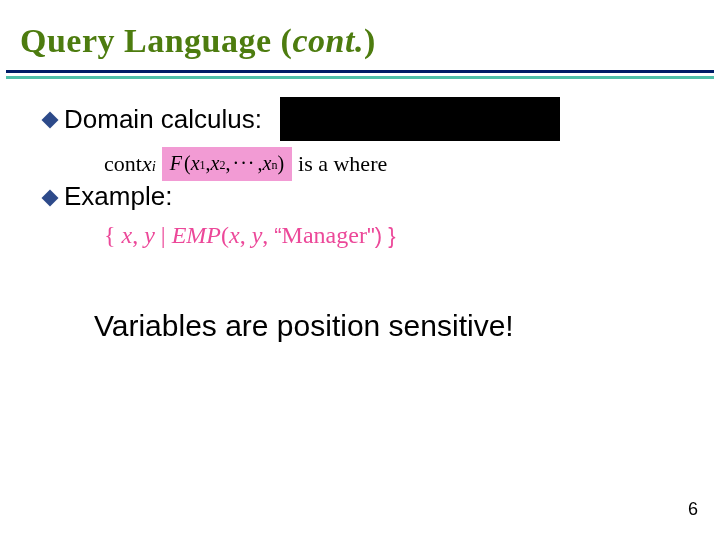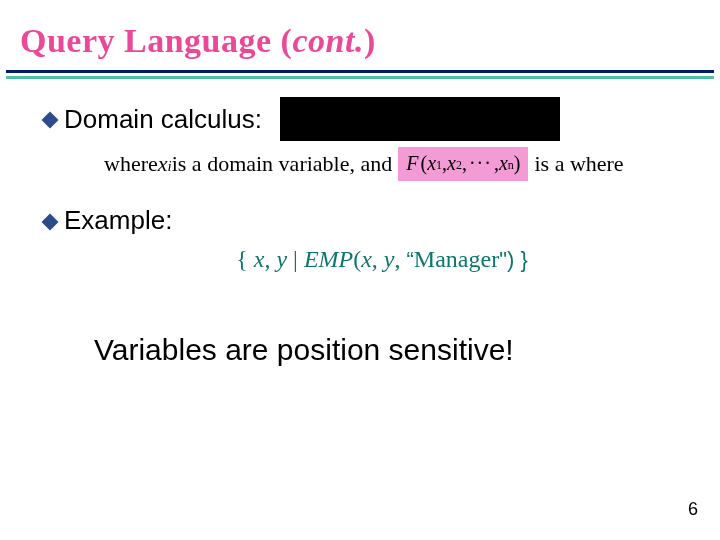--- a/index.html
+++ b/index.html
@@ -4,35 +4,35 @@
 <style>
   * { margin: 0; padding: 0; box-sizing: border-box; }
   html, body { width: 720px; height: 540px; background: #fff; font-family: Arial, Helvetica, sans-serif; }
   .slide {
     width: 720px; height: 540px; position: relative; background: #fff;
   }
   .title {
     font-family: "Times New Roman", Times, serif;
     font-size: 34px;
     font-weight: bold;
-    color: #ec4899;
+    color: #4d7c0f;
     padding: 22px 20px 10px 20px;
     letter-spacing: 0.5px;
   }
   .title .italic { font-style: italic; }
   .rule-stack { margin: 0 6px 18px 6px; }
   .rule { height: 3px; width: 100%; }
   .rule.navy { background: #001b66; }
   .rule.white { background: #fff; }
   .rule.teal { background: #4fbfa8; }
   .content { padding: 0 36px 0 44px; }
   .bullet-row {
     display: flex; align-items: center; gap: 8px; margin-top: 4px;
   }
-  .bullet-row.second { margin-top: 24px; }
+  .bullet-row.second { margin-top: 0; }
   .diamond {
     width: 12px; height: 12px; background: #2d4a8a;
     transform: rotate(45deg); flex: 0 0 12px; margin-top: 2px;
   }
   .bullet-text {
     font-size: 26px; color: #000;
   }
   .blackbox-long {
     width: 280px; height: 44px; background: #000; margin-left: 10px;
   }
@@ -49,23 +49,23 @@
     font-family: "Times New Roman", Times, serif;
     font-style: italic; font-size: 20px;
     padding: 3px 8px 4px 8px; margin: 0 6px; white-space: nowrap;
   }
   .pinkbox .F { font-style: italic; margin-right: 2px; }
   .pinkbox .paren { font-style: normal; }
   .pinkbox .var { font-style: italic; }
   .pinkbox .sub { font-style: normal; font-size: 12px; vertical-align: sub; position: relative; top: 2px; }
   .pinkbox .dots { font-style: normal; letter-spacing: 1px; margin: 0 2px; }
   .example-line {
-    margin: 10px 0 0 36px;
+    margin: 10px 0 0 60px;
     font-family: "Times New Roman", Times, serif;
-    font-size: 24px; color: #0f766e; text-align: center;
+    font-size: 24px; color: #ec4899;
   }
   .example-line .ital { font-style: italic; }
   .example-line .quote { font-family: Arial, sans-serif; font-size: 22px; }
   .note {
     margin: 60px 0 0 50px;
     font-size: 30px; color: #000;
   }
   .pagenum {
     position: absolute; right: 22px; bottom: 20px;
     font-size: 18px; color: #000;
@@ -86,24 +86,23 @@
   </div>
 
   <div class="content">
     <div class="bullet-row">
       <div class="diamond"></div>
       <div class="bullet-text">Domain calculus:</div>
       <div class="blackbox-long"></div>
     </div>
 
     <div class="subtext">
-      <span>where </span>
+      <span>cont </span>
       <span class="xi">x</span>
         <span class="xi-sub">i</span>
-      <span> is a domain variable, and</span>
       <span class="pinkbox">
         <span class="F">F</span>
           <span class="paren">(</span>
           <span class="var">x</span>
           <span class="sub">1</span>
           <span class="paren">, </span>
           <span class="var">x</span>
           <span class="sub">2</span>
           <span class="paren">,</span>
           <span class="dots">···</span>

